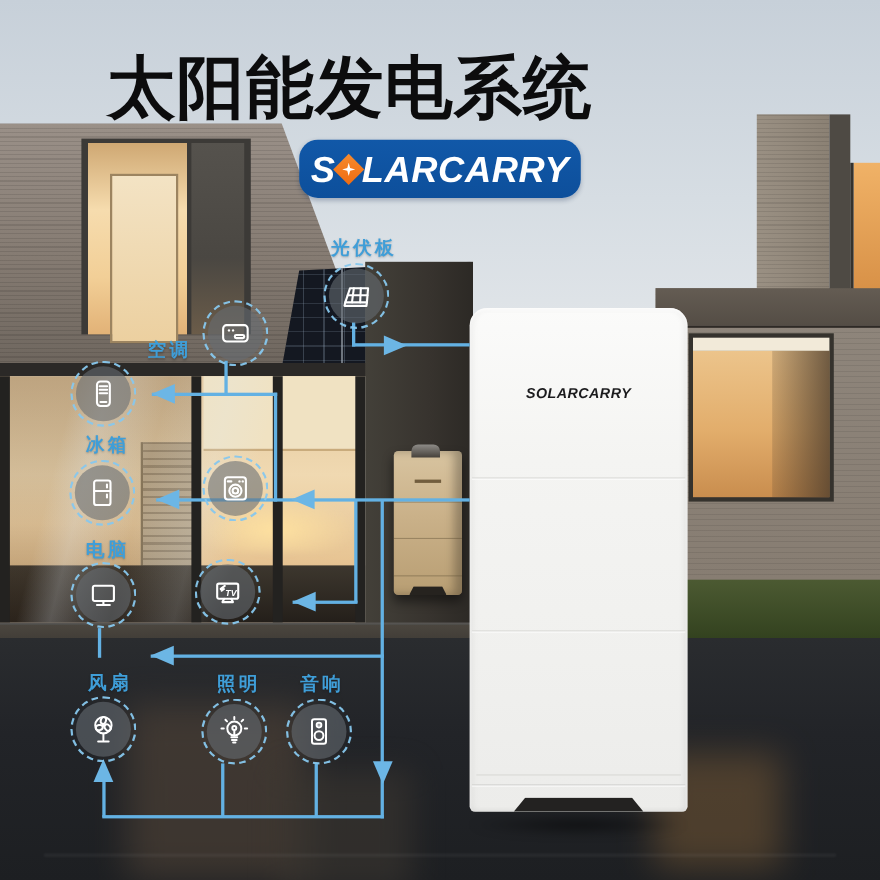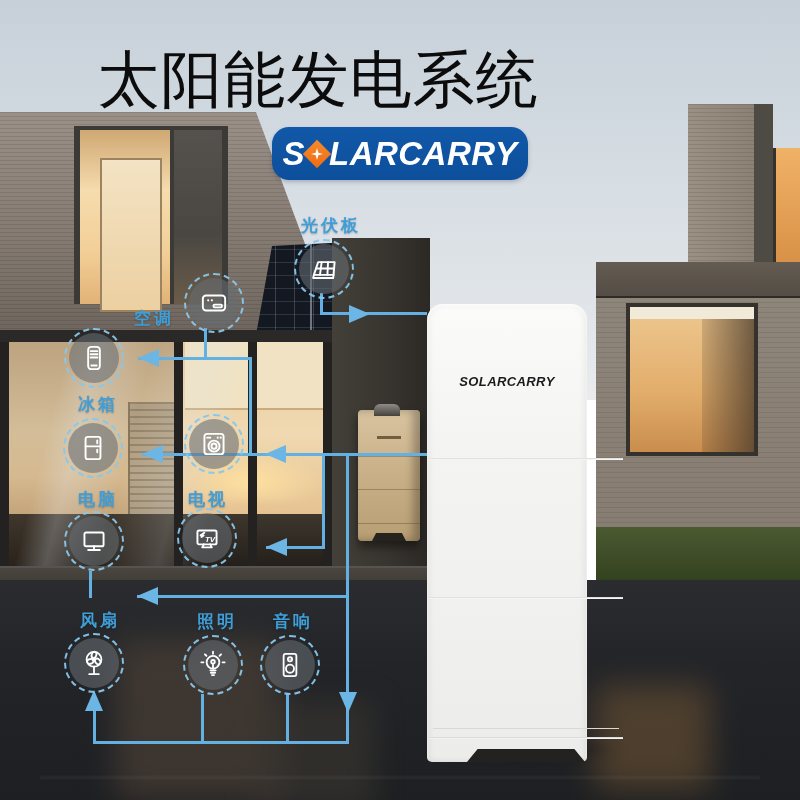--- a/index.html
+++ b/index.html
@@ -84,21 +84,21 @@
   .inv-handle{left:16px;top:-6px;width:26px;height:12px;border-radius:6px 6px 0 0;
        background:linear-gradient(180deg,#8e8c88,#45403a);}
   .inv-label{left:19px;top:26px;width:24px;height:3px;background:rgba(90,70,40,.8);}
   .inv-seam{left:0;width:62px;height:1px;background:rgba(90,75,50,.4);}
   .inv-feet{left:14px;bottom:0;width:34px;height:8px;background:#26231f;
        clip-path:polygon(0 100%,12% 0,88% 0,100% 100%);}
 
   
   .batt-shadow{left:426px;top:740px;width:200px;height:20px;border-radius:50%;
        background:radial-gradient(ellipse,rgba(0,0,0,.5),rgba(0,0,0,0) 70%);filter:blur(4px);}
-  .battery{left:427px;top:304px;width:160px;height:458px;
+  .battery{left:427px;top:280px;width:198px;height:458px;
        border-radius:16px 16px 5px 5px;
        background:linear-gradient(180deg,#fbfbfa 0%,#f4f4f2 30%,#f0f0ee 70%,#ececea 100%);
        box-shadow:inset 0 2px 3px rgba(255,255,255,.9), inset -3px 0 6px rgba(0,0,0,.06), inset 3px 0 6px rgba(0,0,0,.05);}
   .batt-brand{left:0;top:70px;width:100%;text-align:center;
        font-size:13px;font-weight:800;font-style:italic;letter-spacing:.4px;color:#1b1b1d;}
   .batt-seam{left:2px;width:194px;height:2px;
        background:linear-gradient(180deg,#d7d7d4,#ffffff);}
   .batt-base-line{left:6px;top:424px;width:186px;height:1px;background:#d9d9d6;}
   .batt-base-line2{left:2px;top:433px;width:194px;height:2px;background:linear-gradient(180deg,#cfcfcc,#fff);}
   .batt-notch{left:40px;bottom:0;width:118px;height:13px;background:#232221;
@@ -116,21 +116,21 @@
   .node{width:56px;height:56px;border-radius:50%;
        border:2px dashed rgba(135,200,238,.95);}
   .node .disc{position:absolute;inset:3px;border-radius:50%;
        background:rgba(102,109,116,.58);}
   .node svg{position:absolute;left:11px;top:11px;}
   .nlabel{width:150px;text-align:center;font-size:17px;font-weight:700;
        letter-spacing:3px;color:#3f9ed8;line-height:18px;text-shadow:0 1px 2px rgba(0,0,0,.25);}
 
   
   .title{left:0;top:38px;width:636px;text-align:center;
-       font-size:62px;font-weight:400;color:#0c0c0d;letter-spacing:1px;}
+       font-size:62px;font-weight:700;color:#0c0c0d;letter-spacing:1px;}
   .logo{left:272px;top:127px;width:256px;height:53px;border-radius:17px;
        background:linear-gradient(180deg,#1158a8,#0d4f9b);
        display:flex;align-items:center;justify-content:center;
        box-shadow:0 2px 4px rgba(20,40,80,.25);}
   .logo span{font-size:33px;font-weight:800;font-style:italic;color:#fff;letter-spacing:.5px;}
   .diamond{position:relative;width:20px;height:20px;margin:0 2px;transform:rotate(45deg);
        background:linear-gradient(135deg,#f68a2e,#ef6c12);}
   .diamond .cut{position:absolute;inset:4px;background:#fff;transform:rotate(-45deg);
        clip-path:polygon(50% 0,61% 39%,100% 50%,61% 61%,50% 100%,39% 61%,0 50%,39% 39%);}
 </style>
@@ -288,21 +288,20 @@
 
   <div class="abs nlabel" style="left:23px;top:491px;">电脑</div>
   <div class="abs node" style="left:64px;top:511px;">
     <div class="disc"></div>
     <svg width="34" height="34" viewBox="0 0 32 32" fill="none" stroke="#fff" stroke-width="1.8" stroke-linecap="round" stroke-linejoin="round">
       <rect x="7" y="8" width="18" height="13" rx="1.5"></rect>
       <path d="M16 21 V24.5 M10.5 24.5 H21.5"></path>
     </svg>
   </div>
 
-  <div class="abs nlabel" style="left:133px;top:491px;">电视</div>
   <div class="abs node" style="left:177px;top:508px;">
     <div class="disc"></div>
     <svg width="34" height="34" viewBox="0 0 32 32" fill="none" stroke="#fff" stroke-width="1.8" stroke-linecap="round" stroke-linejoin="round">
       <rect x="7" y="9" width="18" height="13" rx="1.5"></rect>
       <path d="M10 13.5 L13.5 11 M10.8 15 L12.8 13.6"></path>
       <text x="14" y="19.4" font-size="7.5" font-weight="bold" font-style="italic" fill="#fff" stroke="none" font-family="Liberation Sans, sans-serif">TV</text>
       <path d="M13 22 L11.5 24.8 M19 22 L20.5 24.8 M11.5 24.8 H20.5"></path>
     </svg>
   </div>
 

